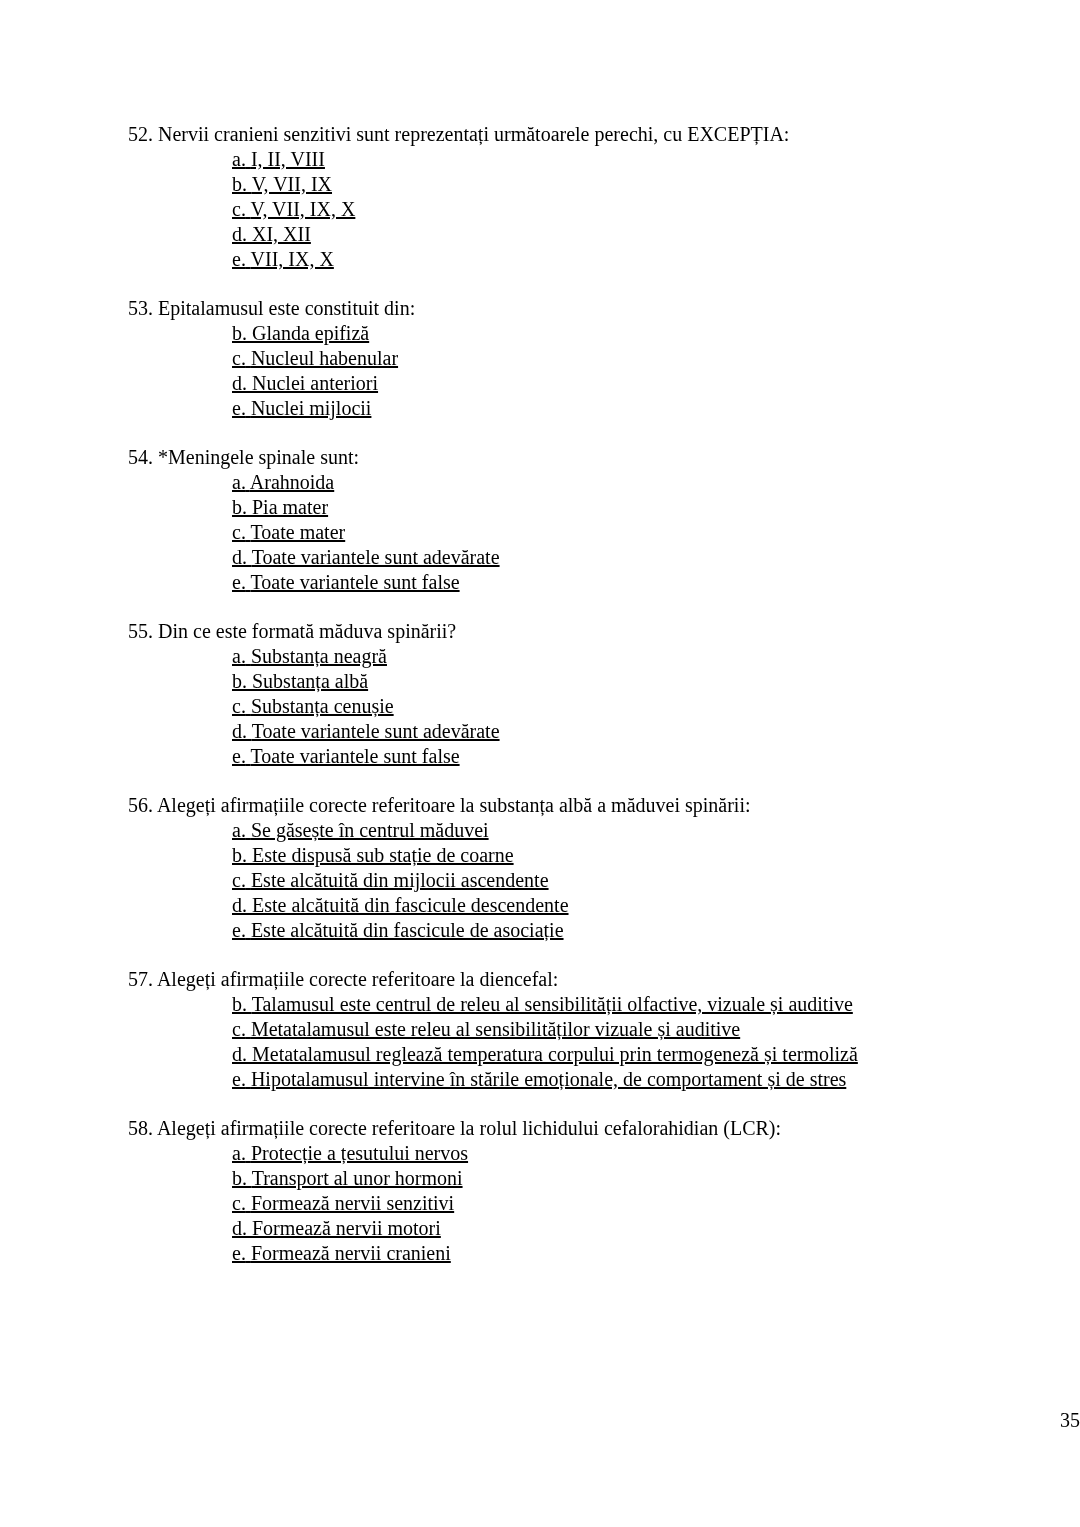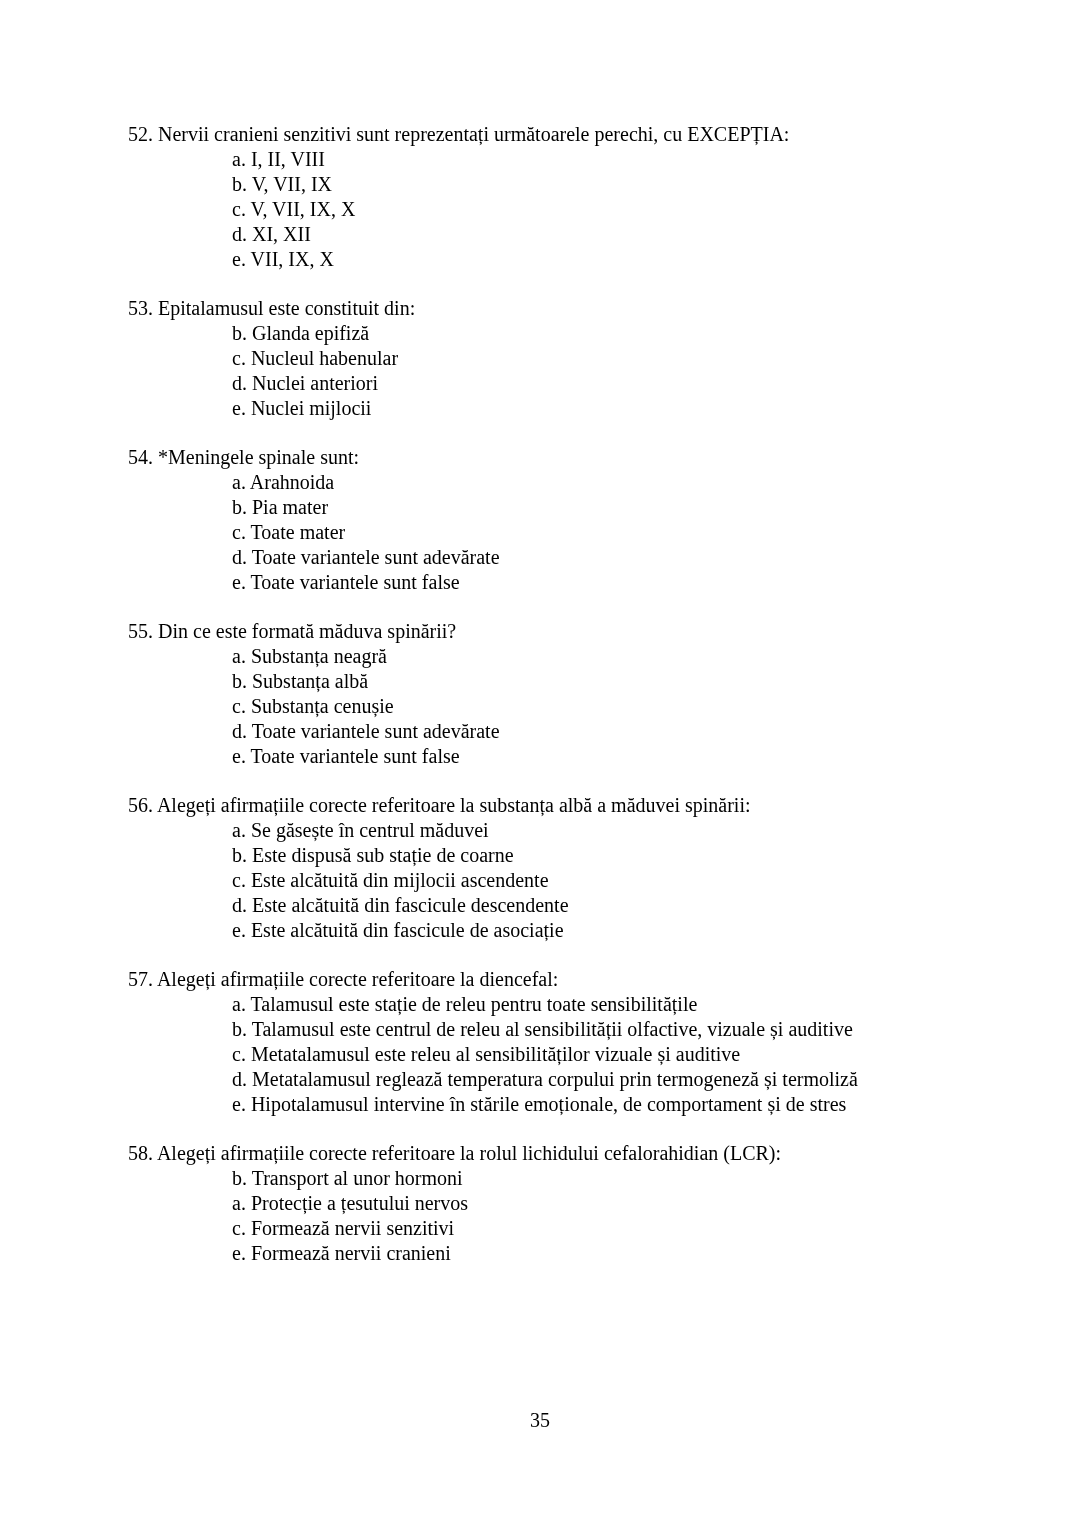--- a/index.html
+++ b/index.html
@@ -25,27 +25,28 @@
   }
   .q-header {
     line-height: 25px;
     font-family: Liberation Serif, serif;
   }
   .options {
     margin-left: 104px;
   }
   .option {
     line-height: 25px;
+    text-decoration: underline;
   }
   .page-number {
     position: absolute;
     bottom: 94px;
     left: 0;
     width: 100%;
-    text-align: center;
+    text-align: right;
     line-height: 25px;
     margin-top: 40px;
   }
 </style>
 </head>
 <body>
 
 <div class="content">
 
   <div class="question">
@@ -98,33 +99,33 @@
       <div class="option"><span>b.</span> <span>Este dispusă sub stație de coarne</span></div>
       <div class="option"><span>c.</span> <span>Este alcătuită din mijlocii ascendente</span></div>
       <div class="option"><span>d.</span> <span>Este alcătuită din fascicule descendente</span></div>
       <div class="option"><span>e.</span> <span>Este alcătuită din fascicule de asociație</span></div>
     </div>
   </div>
 
   <div class="question">
     <div class="q-header"><span>57.</span> <span>Alegeți afirmațiile corecte referitoare la diencefal:</span></div>
     <div class="options">
-      <div class="option"><span>a.</span> <span>Talamusul este stație de releu pentru toate sensibilitățile</span></div>
       <div class="option"><span>b.</span> <span>Talamusul este centrul de releu al sensibilității olfactive, vizuale și auditive</span></div>
       <div class="option"><span>c.</span> <span>Metatalamusul este releu al sensibilităților vizuale și auditive</span></div>
       <div class="option"><span>d.</span> <span>Metatalamusul reglează temperatura corpului prin termogeneză și termoliză</span></div>
       <div class="option"><span>e.</span> <span>Hipotalamusul intervine în stările emoționale, de comportament și de stres</span></div>
     </div>
   </div>
 
   <div class="question">
     <div class="q-header"><span>58.</span> <span>Alegeți afirmațiile corecte referitoare la rolul lichidului cefalorahidian (LCR):</span></div>
     <div class="options">
+      <div class="option"><span>a.</span> <span>Protecție a țesutului nervos</span></div>
       <div class="option"><span>b.</span> <span>Transport al unor hormoni</span></div>
-      <div class="option"><span>a.</span> <span>Protecție a țesutului nervos</span></div>
       <div class="option"><span>c.</span> <span>Formează nervii senzitivi</span></div>
+      <div class="option"><span>d.</span> <span>Formează nervii motori</span></div>
       <div class="option"><span>e.</span> <span>Formează nervii cranieni</span></div>
     </div>
   </div>
 
 </div>
 
 <div class="page-number">35</div>
 
 </body></html>

